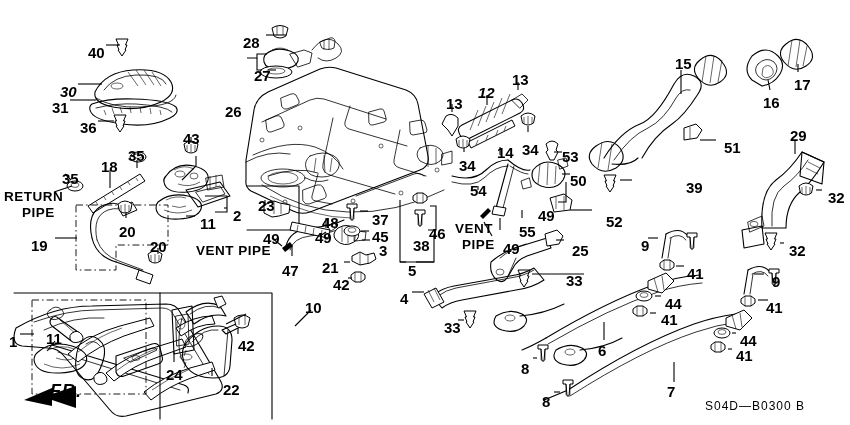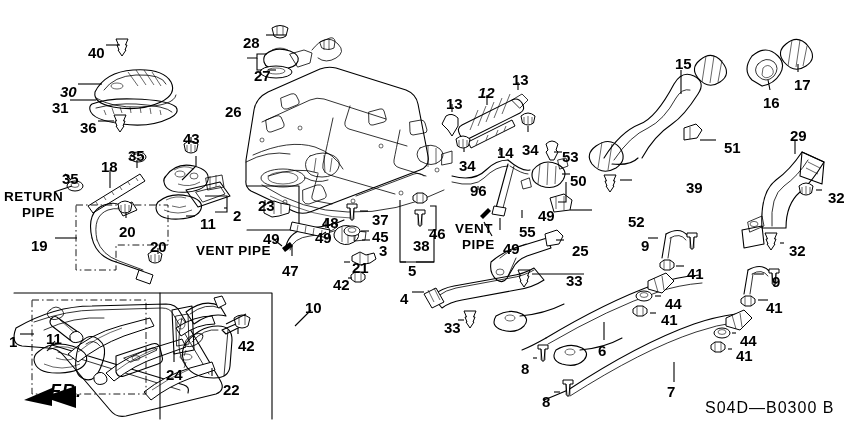--- a/index.html
+++ b/index.html
@@ -8,21 +8,21 @@
   #sheet{
     position:relative;width:850px;height:425px;background:#ffffff;overflow:hidden;
   }
   #art{position:absolute;left:0;top:0;width:850px;height:425px;}
   .lbl{
     position:absolute;font-family:"Liberation Sans",sans-serif;
     color:#000;white-space:nowrap;line-height:1;
     font-size:15px;font-weight:700;letter-spacing:0px;
   }
   .lbl.w{font-size:13.5px;font-weight:700;letter-spacing:.5px;}
-  .lbl.code{font-size:16px;font-weight:400;letter-spacing:1px;}
+  .lbl.code{font-size:12px;font-weight:400;letter-spacing:1px;}
   .lbl.fr{font-size:18px;font-weight:700;font-style:italic;letter-spacing:1px;}
 </style>
 </head>
 <body>
 
 <div id="sheet">
 
   <svg id="art" viewBox="0 0 850 425" xmlns="http://www.w3.org/2000/svg">
     <defs>
       <style>
@@ -459,41 +459,41 @@
       <div class="lbl" style="left: 200px; top: 216px;">11</div>
       <div class="lbl" style="left: 233px; top: 208px;">2</div>
       <div class="lbl" style="left: 243px; top: 35px;">28</div>
       <div class="lbl" style="left: 225px; top: 57px; margin-top: 47px;">26</div>
       <div class="lbl" style="left: 254px; top: 68px;">27</div>
       <div class="lbl" style="left: 258px; top: 198px;">23</div>
       <div class="lbl" style="left: 263px; top: 231px;">49</div>
       <div class="lbl" style="left: 282px; top: 263px;">47</div>
       <div class="lbl" style="left: 315px; top: 230px;">49</div>
       <div class="lbl" style="left: 322px; top: 215px;">48</div>
-      <div class="lbl" style="left: 352px; top: 260px;">21</div>
+      <div class="lbl" style="left: 322px; top: 260px;">21</div>
       <div class="lbl" style="left: 333px; top: 277px;">42</div>
       <div class="lbl" style="left: 379px; top: 243px;">3</div>
       <div class="lbl" style="left: 372px; top: 212px;">37</div>
       <div class="lbl" style="left: 372px; top: 229px;">45</div>
       <div class="lbl" style="left: 413px; top: 238px; text-align: center;">38</div>
       <div class="lbl" style="left: 429px; top: 226px;">46</div>
       <div class="lbl" style="left: 408px; top: 263px;">5</div>
       <div class="lbl" style="left: 446px; top: 96px;">13</div>
       <div class="lbl" style="left: 478px; top: 85px; font-style: italic;">12</div>
       <div class="lbl" style="left: 512px; top: 72px;">13</div>
       <div class="lbl" style="left: 459px; top: 158px;">34</div>
       <div class="lbl" style="left: 497px; top: 145px;">14</div>
       <div class="lbl" style="left: 522px; top: 142px;">34</div>
       <div class="lbl" style="left: 562px; top: 149px;">53</div>
       <div class="lbl" style="left: 570px; top: 173px;">50</div>
-      <div class="lbl" style="left: 470px; top: 183px;">96</div>
+      <div class="lbl" style="left: 470px; top: 183px;">54</div>
       <div class="lbl" style="left: 538px; top: 208px;">49</div>
       <div class="lbl" style="left: 519px; top: 224px;">55</div>
       <div class="lbl" style="left: 503px; top: 241px;">49</div>
-      <div class="lbl" style="left: 628px; top: 214px;">52</div>
+      <div class="lbl" style="left: 606px; top: 214px;">52</div>
       <div class="lbl" style="left: 572px; top: 243px;">25</div>
       <div class="lbl" style="left: 566px; top: 273px;">33</div>
       <div class="lbl" style="left: 654px; top: 180px; margin-left: 32px;">39</div>
       <div class="lbl" style="left: 675px; top: 56px;">15</div>
       <div class="lbl" style="left: 724px; top: 140px;">51</div>
       <div class="lbl" style="left: 763px; top: 95px;">16</div>
       <div class="lbl" style="left: 794px; top: 77px;">17</div>
       <div class="lbl" style="left: 790px; top: 128px;">29</div>
       <div class="lbl" style="left: 828px; top: 190px;">32</div>
       <div class="lbl" style="left: 789px; top: 243px;">32</div>

